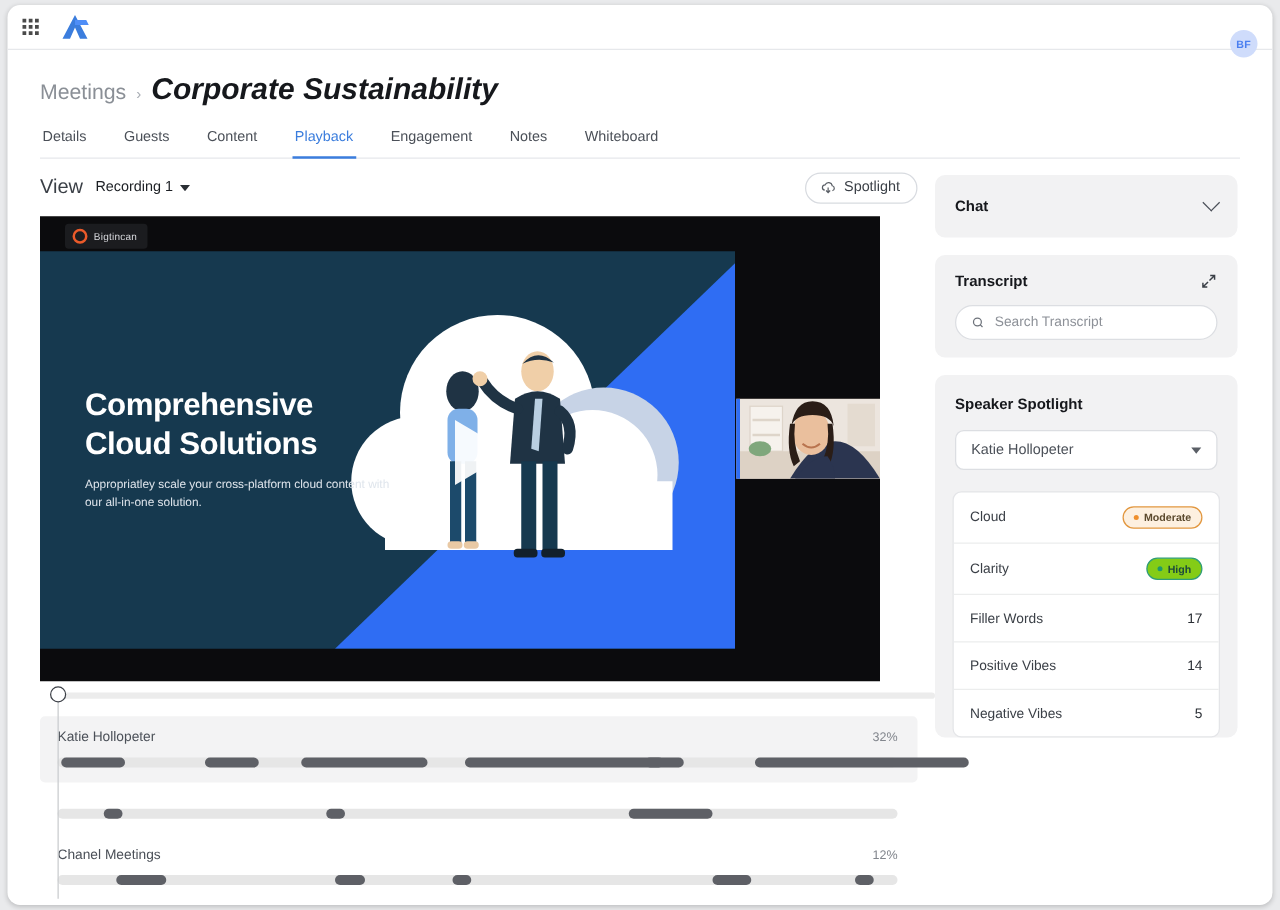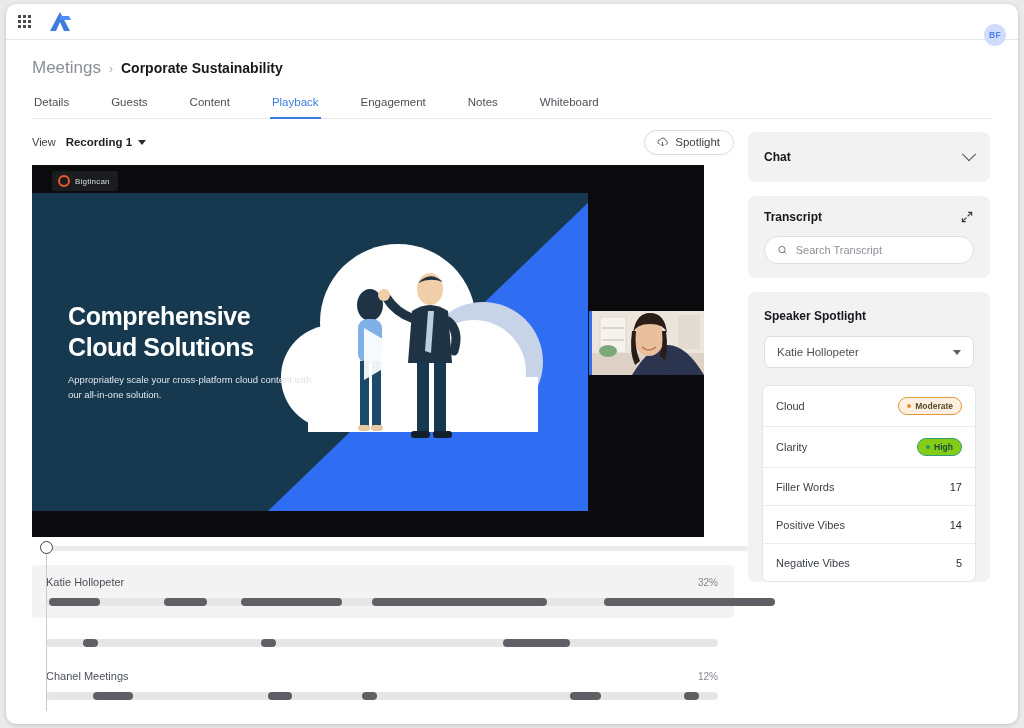--- a/index.html
+++ b/index.html
@@ -37,24 +37,24 @@
     font-size: 8.5px; font-weight: bold;
     display: flex; align-items: center; justify-content: center;
     letter-spacing: .3px;
   }
 
   
   .page-head { padding: 18px 26px 0 26px; }
   .breadcrumb { display: flex; align-items: baseline; gap: 8px; }
   .crumb-parent { font-size: 17px; color: #8a8f96; }
   .crumb-sep { font-size: 12px; color: #a8adb4; }
-  .crumb-current { font-size: 14px; font-weight: bold; color: #16181c; }
+  .crumb-current { font-size: 24px; font-weight: bold; color: #16181c; font-style: italic; }
 
   .tabs {
-    display: flex; gap: 38px;
+    display: flex; gap: 26px;
     margin-top: 14px;
     border-bottom: 1px solid #e6e8eb;
     position: relative;
   }
   .tab {
     font-size: 11.5px; color: #4b5058;
     padding: 4px 2px 9px 2px;
     cursor: pointer; white-space: nowrap;
     border-bottom: 2px solid transparent;
     margin-bottom: -1px;
@@ -64,24 +64,24 @@
   
   .body-wrap { display: flex; padding: 0 26px 0 26px; gap: 14px; }
   .left-col { width: 702px; }
   .right-col { width: 242px; padding-top: 13px; }
 
   
   .view-bar {
     display: flex; align-items: center;
     height: 46px;
   }
-  .view-label { font-size: 11px; color: #3a3f46; margin-right: 10px; }
+  .view-label { font-size: 16px; color: #3a3f46; margin-right: 10px; }
   .rec-select {
     display: flex; align-items: center; gap: 6px;
-    font-size: 11.5px; font-weight: bold; color: #1c1f24;
+    font-size: 11.5px; font-weight: normal; color: #1c1f24;
     cursor: pointer;
   }
   .caret-dn {
     width: 0; height: 0;
     border-left: 4px solid transparent; border-right: 4px solid transparent;
     border-top: 5px solid #2a2e34;
   }
   .dl-btn {
     margin-left: auto;
     display: flex; align-items: center; gap: 6px;

